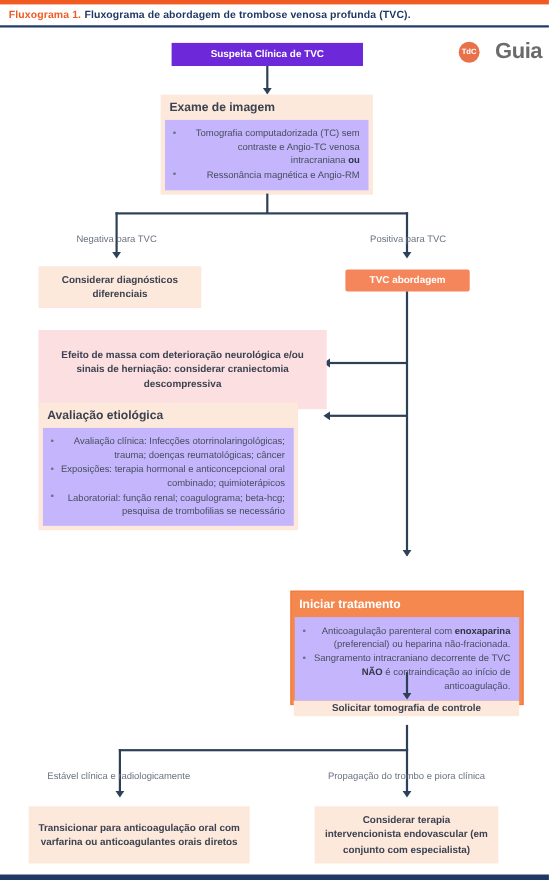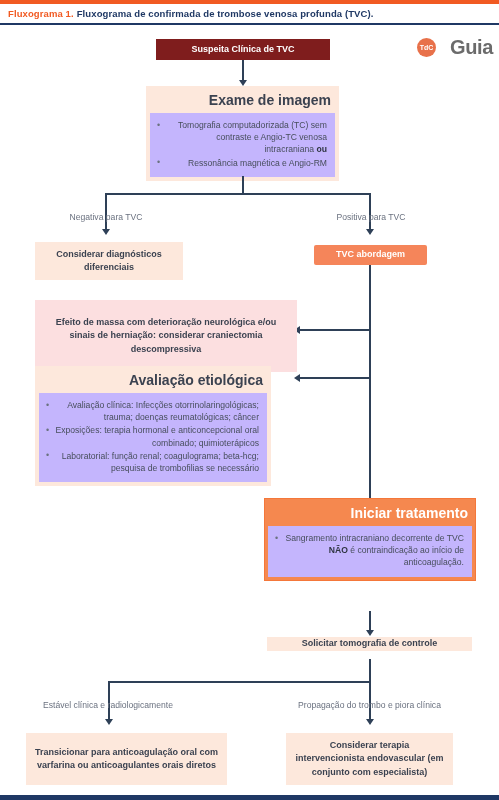--- a/index.html
+++ b/index.html
@@ -53,21 +53,21 @@
 
   
   .node {
     position: absolute;
     text-align: center;
     font-size: 9px;
     line-height: 1.45;
     color: #3b4250;
   }
   .solid-orange {
-    background: #7f1d1d; color: #ffffff; font-weight: bold;
+    background: #6d28d9; color: #ffffff; font-weight: bold;
     display: flex; align-items: center; justify-content: center;
   }
   .salmon {
     background: #f5855a; color: #ffffff; font-weight: bold;
     display: flex; align-items: center; justify-content: center;
     border-radius: 2px;
   }
   .peach {
     background: #fde8dc; color: #3b4250; font-weight: bold;
     display: flex; align-items: center; justify-content: center;
@@ -75,22 +75,22 @@
   }
   .pink {
     background: #fcdfe0; color: #3b4250; font-weight: bold;
     display: flex; align-items: center; justify-content: center;
     padding: 6px 8px;
   }
 
   
   .compound { position: absolute; }
   .compound .hdr {
-    font-weight: bold; font-size: 14px; color: #3b4250;
-    text-align: right; padding: 6px 4px 5px;
+    font-weight: bold; font-size: 11px; color: #3b4250;
+    text-align: left; padding: 6px 4px 5px;
   }
   .compound.peachbg { background: #fde8dc; padding: 0 4px 4px; }
   .compound.orangebg { background: #f5884f; padding: 0 3px 3px; border: 1px solid #f4773a;}
   .compound.orangebg .hdr { color: #ffffff; }
   .compound .body {
     background: #c4b5fd;
     padding: 6px 8px 7px 6px;
     text-align: right;
   }
   .compound .body ul { list-style: none; }
@@ -127,21 +127,21 @@
     white-space: nowrap; text-align: center;
   }
 </style>
 </head>
 <body>
 
 <div id="top-orange-bar"></div>
 
 <div id="title-row">
   <span class="kicker">Fluxograma 1.</span>
-  <span class="title">Fluxograma de confirmada de trombose venosa profunda (TVC).</span>
+  <span class="title">Fluxograma de abordagem de trombose venosa profunda (TVC).</span>
 </div>
 <div id="title-underline"></div>
 
 <div id="logo">
   <span class="badge">TdC</span>
   <span class="word">Guia</span>
 </div>
 
 <div class="node solid-orange" style="left:156px; top:39px; width:174px; height:21px;">
   <span>Suspeita Clínica de TVC</span>
@@ -196,24 +196,25 @@
     <ul>
       <li>Avaliação clínica: Infecções otorrinolaringológicas; trauma; doenças reumatológicas; câncer</li>
       <li>Exposições: terapia hormonal e anticoncepcional oral combinado; quimioterápicos</li>
       <li>Laboratorial: função renal; coagulograma; beta-hcg; pesquisa de trombofilias se necessário</li>
     </ul>
   </div>
 </div>
 
 <div class="arrow-down" style="left:365.5px; top:500px;"></div>
 
-<div class="compound orangebg" style="left:264px; top:498px; width:212px;">
+<div class="compound orangebg" style="left:264px; top:537px; width:212px;">
   <div class="hdr">Iniciar tratamento</div>
   <div class="body">
     <ul>
+      <li>Anticoagulação parenteral com <b>enoxaparina</b> (preferencial) ou heparina não-fracionada.</li>
       <li>Sangramento intracraniano decorrente de TVC <b>NÃO</b> é contraindicação ao início de anticoagulação.</li>
     </ul>
   </div>
 </div>
 
 <div class="vline" style="left:369px; top:611px; height:23px;"></div>
 <div class="arrow-down" style="left:365.5px; top:630px;"></div>
 
 <div class="node peach" style="left:267px; top:637px; width:205px; height:14px;">
   <span>Solicitar tomografia de controle</span>

